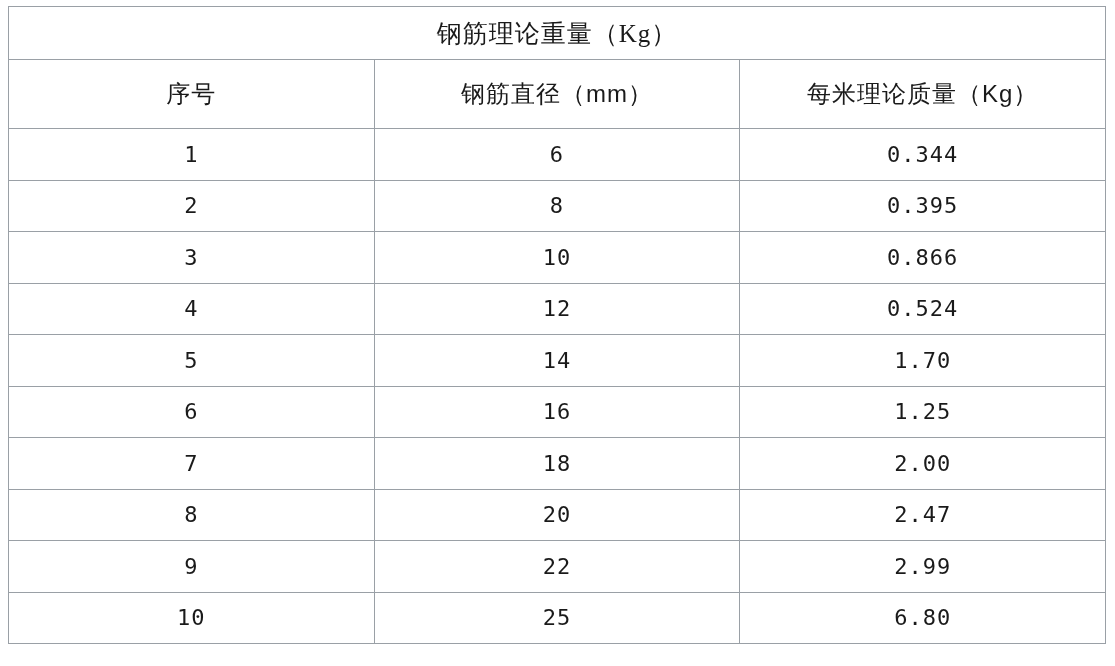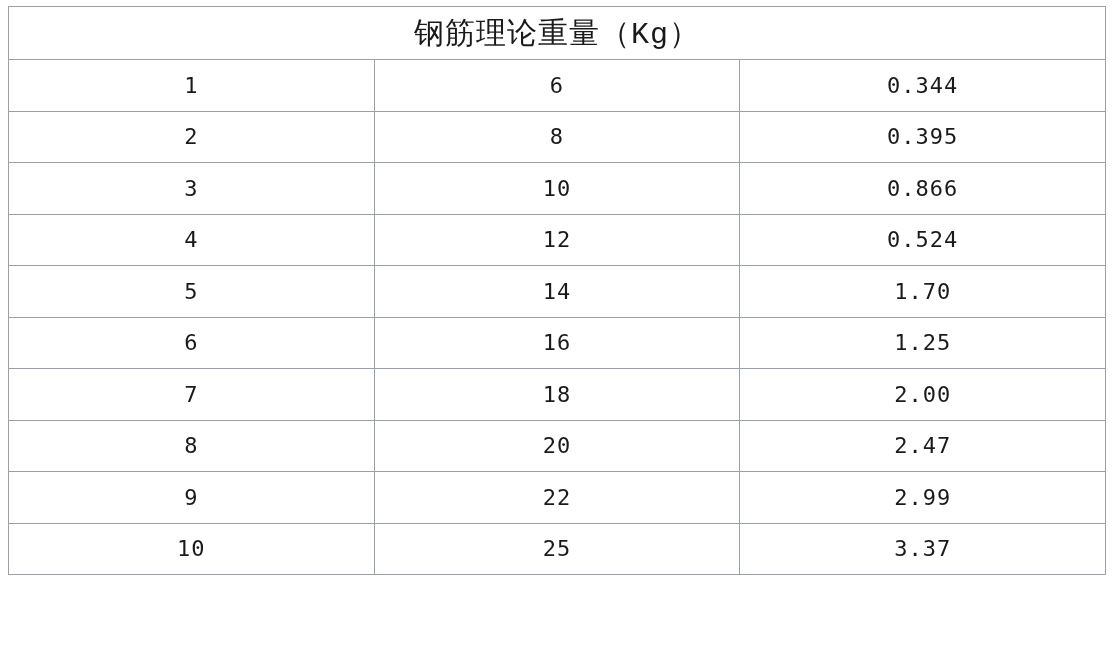--- a/index.html
+++ b/index.html
@@ -30,23 +30,23 @@
   table.weight-table td,
   table.weight-table th {
     border: 1px solid #9aa0a6;
     text-align: center;
     vertical-align: middle;
     padding: 0;
     font-weight: normal;
   }
   .title-cell {
     height: 52px;
-    font-size: 30px;
+    font-size: 25px;
     font-weight: bold;
-    font-family: Liberation Mono, monospace;
+    font-family: Liberation Serif, serif;
     letter-spacing: 1px;
   }
   .header-cell {
     height: 68px;
     font-size: 24px;
     font-weight: bold;
     font-family: "Liberation Sans", "DejaVu Sans", sans-serif;
     letter-spacing: 1px;
   }
   .body-cell {
@@ -60,20 +60,25 @@
   .col-mass  { width: 562px; }
 </style>
 </head>
 <body>
 
 <div class="page">
   <table class="weight-table">
     <tbody>
       <tr>
         <td class="title-cell" colspan="3">钢筋理论重量（Kg）</td>
+      </tr>
+      <tr>
+        <td class="header-cell col-index">序号</td>
+        <td class="header-cell col-dia">钢筋直径（mm）</td>
+        <td class="header-cell col-mass">每米理论质量（Kg）</td>
       </tr>
 
       <tr>
         <td class="body-cell col-index">1</td>
         <td class="body-cell col-dia">6</td>
         <td class="body-cell col-mass">0.344</td>
       </tr>
       <tr>
         <td class="body-cell col-index">2</td>
         <td class="body-cell col-dia">8</td>
@@ -110,17 +115,17 @@
         <td class="body-cell col-mass">2.47</td>
       </tr>
       <tr>
         <td class="body-cell col-index">9</td>
         <td class="body-cell col-dia">22</td>
         <td class="body-cell col-mass">2.99</td>
       </tr>
       <tr>
         <td class="body-cell col-index">10</td>
         <td class="body-cell col-dia">25</td>
-        <td class="body-cell col-mass">3.37</td>
+        <td class="body-cell col-mass">6.80</td>
       </tr>
     </tbody>
   </table>
 </div>
 
 </body></html>

